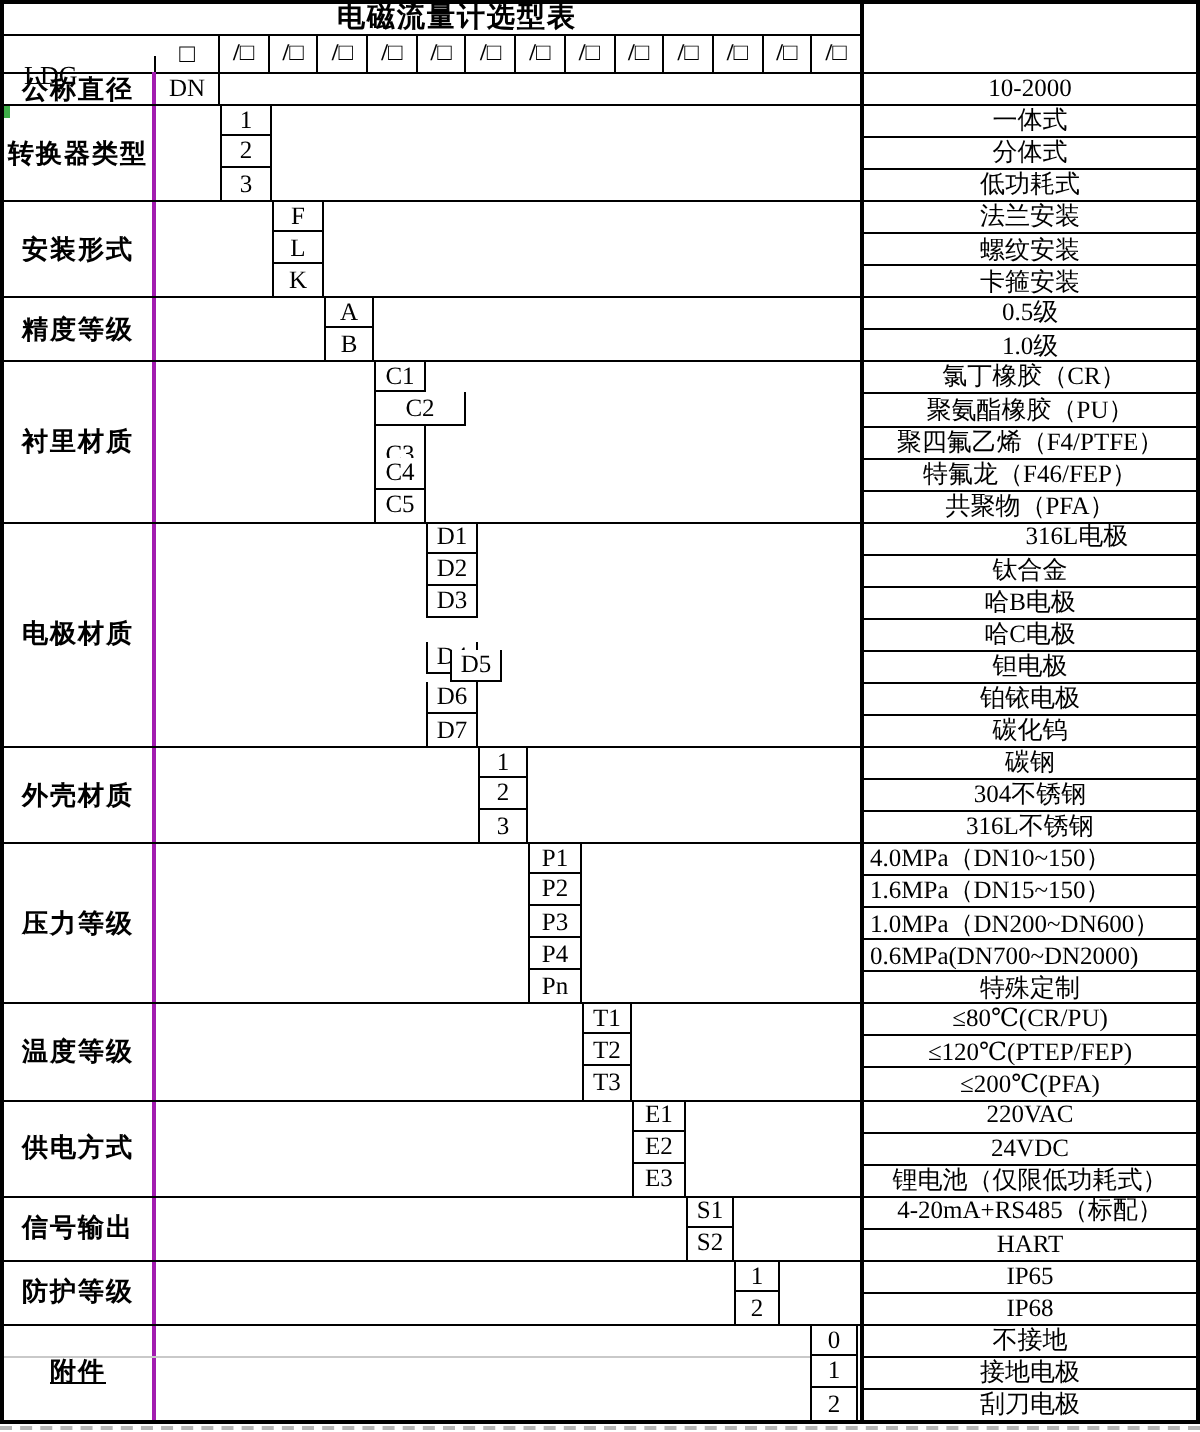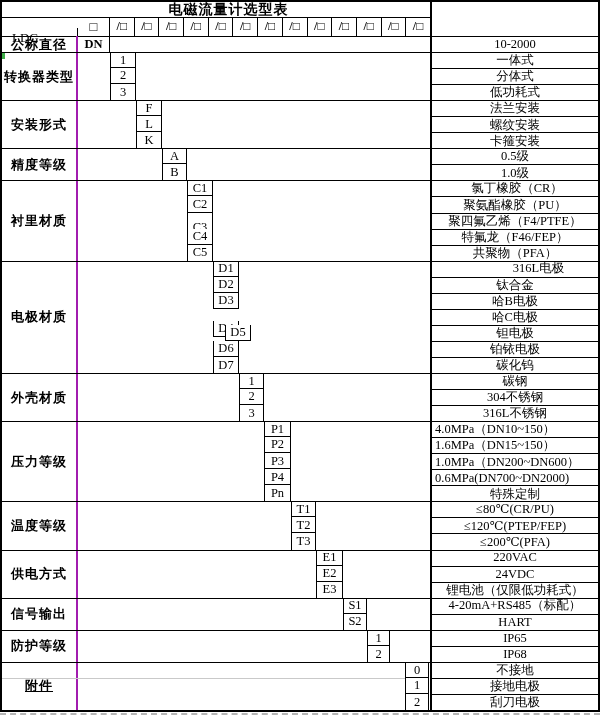--- a/index.html
+++ b/index.html
@@ -56,21 +56,21 @@
         <div class="slot">/□</div>
         <div class="slot">/□</div>
         <div class="slot">/□</div>
         <div class="slot">/□</div>
       </div>
 
     <div class="hline" style="left:0;top:34px;width:596px;"></div>
 
     <div>
         <div class="cell glabel" style="left: 0px; top: 34px; width: 76px; height: 16.0476px;">公称直径</div>
-        <div class="cell code nb nl" style="left: 76px; top: 34px; width: 32px; height: 16.0476px; font-weight: bold;">DN</div>
+        <div class="cell code nb nl" style="left: 76px; top: 34px; width: 32px; height: 16.0476px;">DN</div>
         <div class="cell func" style="left: 430px; top: 34px; width: 166px; height: 16.0476px;">10-2000</div>
         <div class="cell glabel" style="left: 0px; top: 50.0476px; width: 76px; height: 48.1429px;">转换器类型</div>
         <div class="cell code" style="left: 108px; top: 50.0476px; width: 26px; height: 16.0476px;">1</div>
         <div class="cell func" style="left: 430px; top: 50.0476px; width: 166px; height: 16.0476px;">一体式</div>
         <div class="cell code nt" style="left: 108px; top: 66.0952px; width: 26px; height: 16.0476px;">2</div>
         <div class="cell func line" style="left: 430px; top: 66.0952px; width: 166px; height: 16.0476px;">分体式</div>
         <div class="cell code nt nb" style="left: 108px; top: 82.1429px; width: 26px; height: 16.0476px;">3</div>
         <div class="cell func line" style="left: 430px; top: 82.1429px; width: 166px; height: 16.0476px;">低功耗式</div>
         <div class="cell glabel" style="left: 0px; top: 98.1905px; width: 76px; height: 48.1429px;">安装形式</div>
         <div class="cell code" style="left: 134px; top: 98.1905px; width: 26px; height: 16.0476px;">F</div>
@@ -80,21 +80,21 @@
         <div class="cell code nt nb" style="left: 134px; top: 130.286px; width: 26px; height: 16.0476px;">K</div>
         <div class="cell func line" style="left: 430px; top: 130.286px; width: 166px; height: 16.0476px;">卡箍安装</div>
         <div class="cell glabel" style="left: 0px; top: 146.333px; width: 76px; height: 32.0952px;">精度等级</div>
         <div class="cell code" style="left: 160px; top: 146.333px; width: 25px; height: 16.0476px;">A</div>
         <div class="cell func" style="left: 430px; top: 146.333px; width: 166px; height: 16.0476px;">0.5级</div>
         <div class="cell code nt nb" style="left: 160px; top: 162.381px; width: 25px; height: 16.0476px;">B</div>
         <div class="cell func line" style="left: 430px; top: 162.381px; width: 166px; height: 16.0476px;">1.0级</div>
         <div class="cell glabel" style="left: 0px; top: 178.429px; width: 76px; height: 80.2381px;">衬里材质</div>
         <div class="cell code" style="left: 185px; top: 178.429px; width: 26px; height: 16.0476px;">C1</div>
         <div class="cell func" style="left: 430px; top: 178.429px; width: 170px; height: 16.0476px;">氯丁橡胶（CR）</div>
-        <div class="cell code nt" style="left: 185px; top: 194.476px; width: 26px; height: 16.0476px;">C2</div>
+        <div class="cell code nt" style="left: 185px; top: 194.476px; width: 46px; height: 16.0476px;">C2</div>
         <div class="cell func line" style="left: 430px; top: 194.476px; width: 166px; height: 16.0476px;">聚氨酯橡胶（PU）</div>
         <div class="cell code nt" style="left: 185px; top: 210.524px; width: 26px; height: 31px;">C3</div>
         <div class="cell func line" style="left: 430px; top: 210.524px; width: 166px; height: 16.0476px;">聚四氟乙烯（F4/PTFE）</div>
         <div class="cell code nt" style="left: 185px; top: 226.571px; width: 26px; height: 16.0476px;">C4</div>
         <div class="cell func line" style="left: 430px; top: 226.571px; width: 166px; height: 16.0476px;">特氟龙（F46/FEP）</div>
         <div class="cell code nt nb" style="left: 185px; top: 242.619px; width: 26px; height: 16.0476px;">C5</div>
         <div class="cell func line" style="left: 430px; top: 242.619px; width: 166px; height: 16.0476px;">共聚物（PFA）</div>
         <div class="cell glabel" style="left: 0px; top: 258.667px; width: 76px; height: 112.333px;">电极材质</div>
         <div class="cell code" style="left: 211px; top: 258.667px; width: 26px; height: 16.0476px;">D1</div>
         <div class="cell func" style="left: 430px; top: 258.667px; width: 166px; height: 16.0476px; padding-left: 47px;">316L电极</div>

